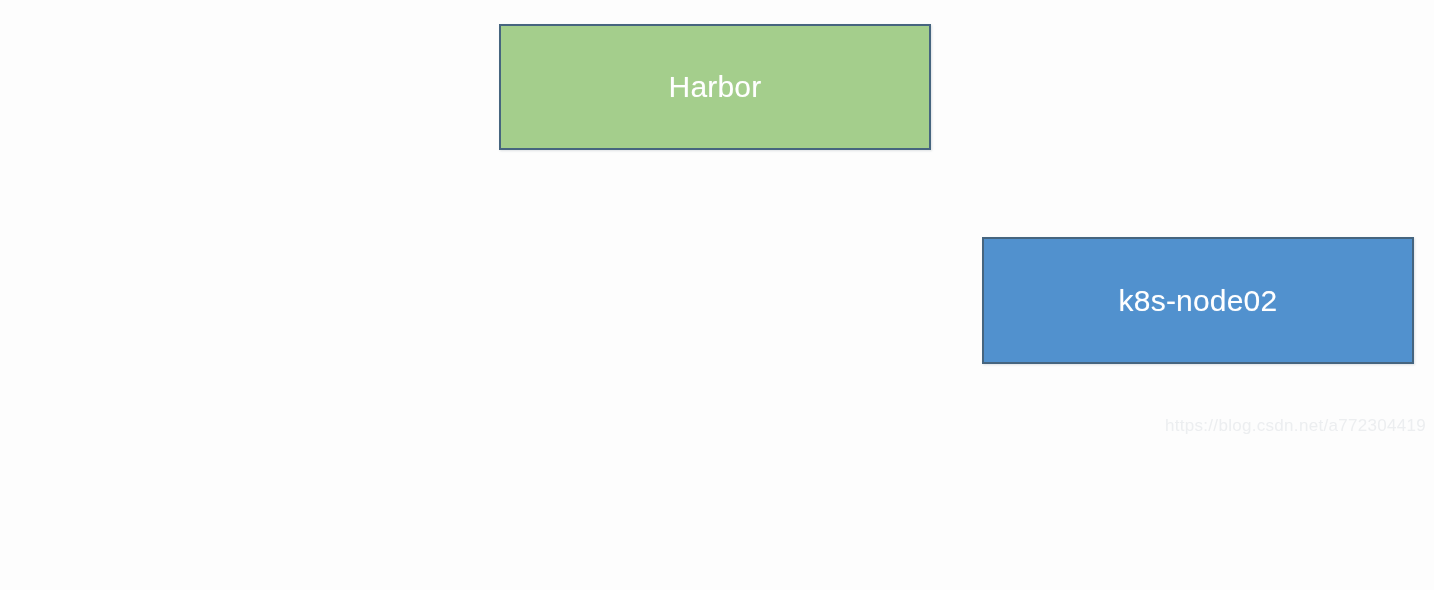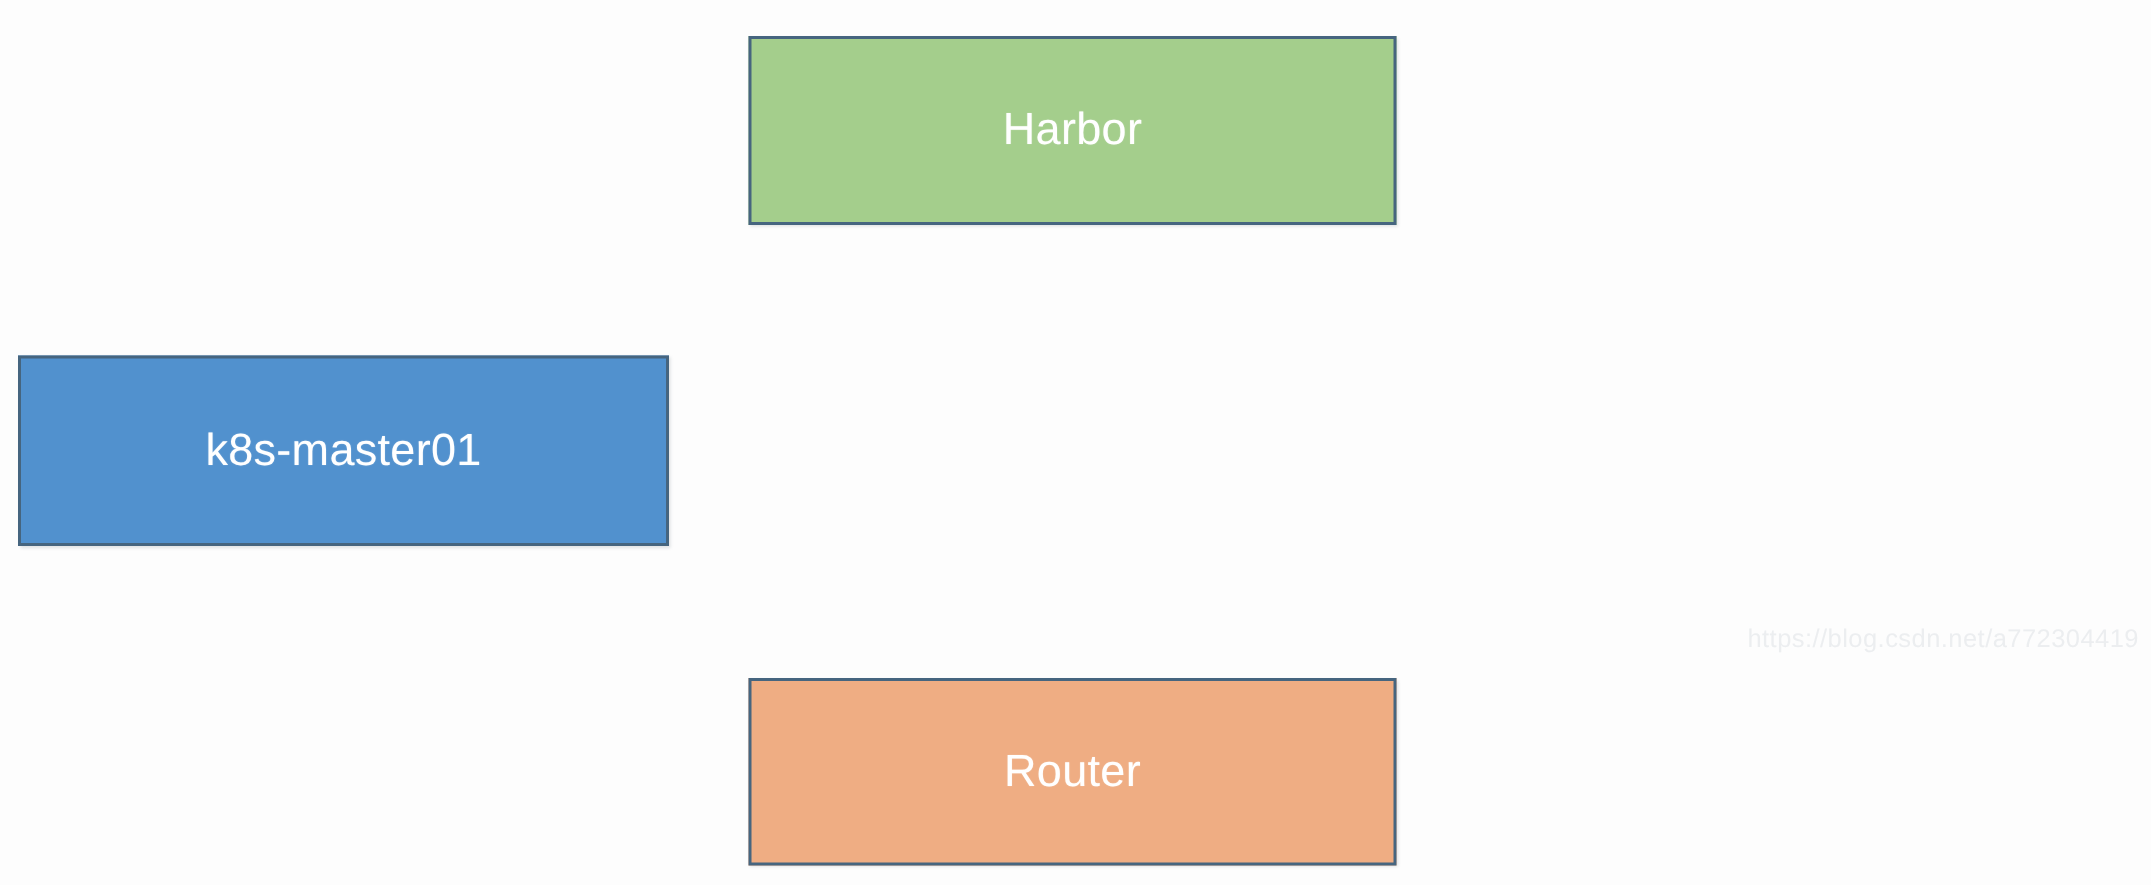--- a/index.html
+++ b/index.html
@@ -91,25 +91,22 @@
 </style>
 </head>
 <body>
 
 <div id="diagram-canvas">
 
   <div class="node-box" id="box-harbor">
     <span class="node-label">Harbor</span>
   </div>
 
-  <div class="node-box" id="box-k8s-master01">
-    <span class="node-label">k8s-master01</span>
+
+
+  <div class="node-box" id="box-k8s-node02">
+    <span class="node-label">k8s-node02</span>
   </div>
 
-
-
-  <div class="node-box" id="box-router">
-    <span class="node-label">Router</span>
-  </div>
 
   <div id="watermark">https://blog.csdn.net/a772304419</div>
 
 </div>
 
 </body></html>

